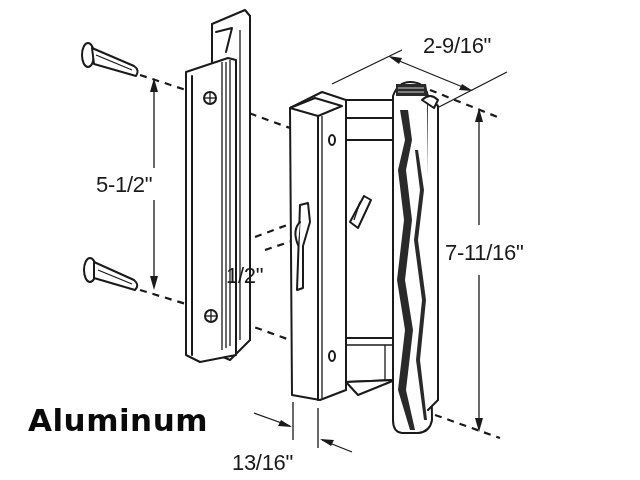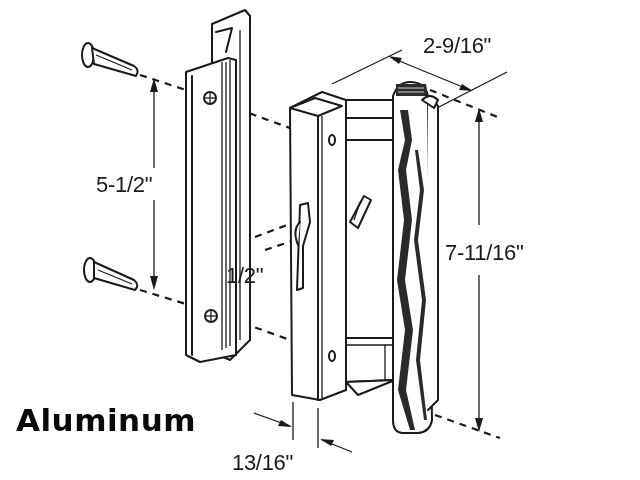--- a/index.html
+++ b/index.html
@@ -123,13 +123,13 @@
     <line class="thin" x1="352" y1="452" x2="322" y2="440"></line>
     <polygon class="arrow" points="320,439 334,440 331,446"></polygon>
   </g>
 </svg>
 
 <div class="dim-label" style="left:96px; top:172px;">5-1/2"</div>
 <div class="dim-label" style="left:423px; top:33px;">2-9/16"</div>
 <div class="dim-label" style="left:445px; top:240px;">7-11/16"</div>
 <div class="dim-label" style="left:226px; top:263px;">1/2"</div>
 <div class="dim-label" style="left:232px; top:450px;">13/16"</div>
-<div class="material-label" style="left:16px; top:402px;">Aluminum</div>
+<div class="material-label" style="left:28px; top:402px;">Aluminum</div>
 
 </body></html>

